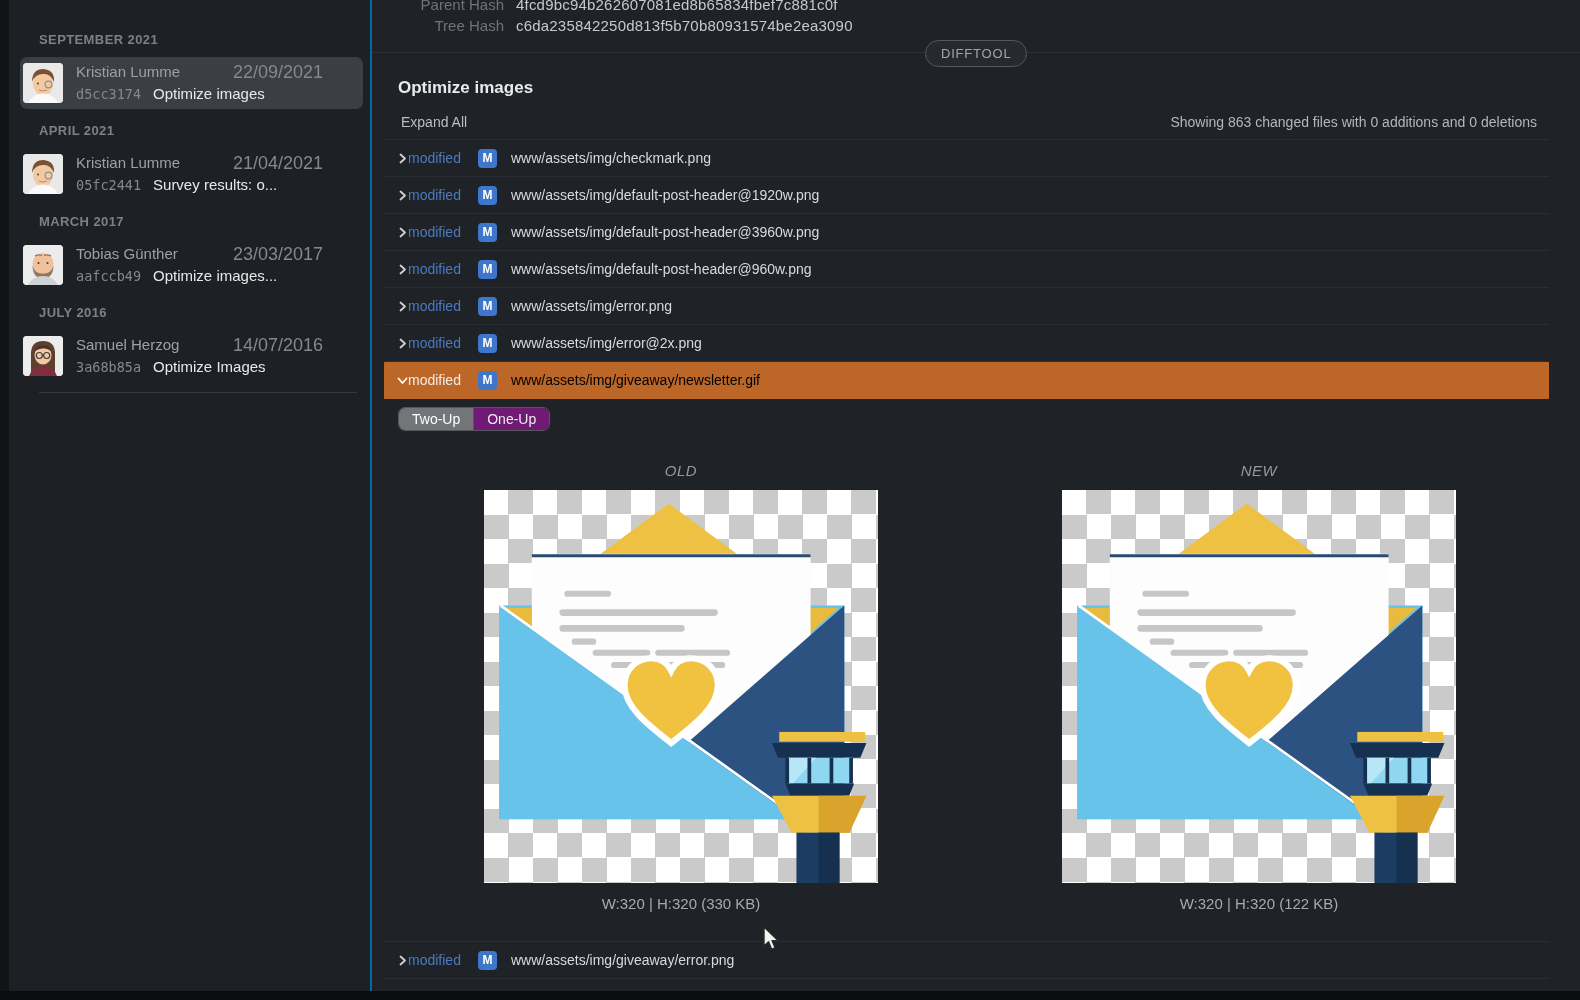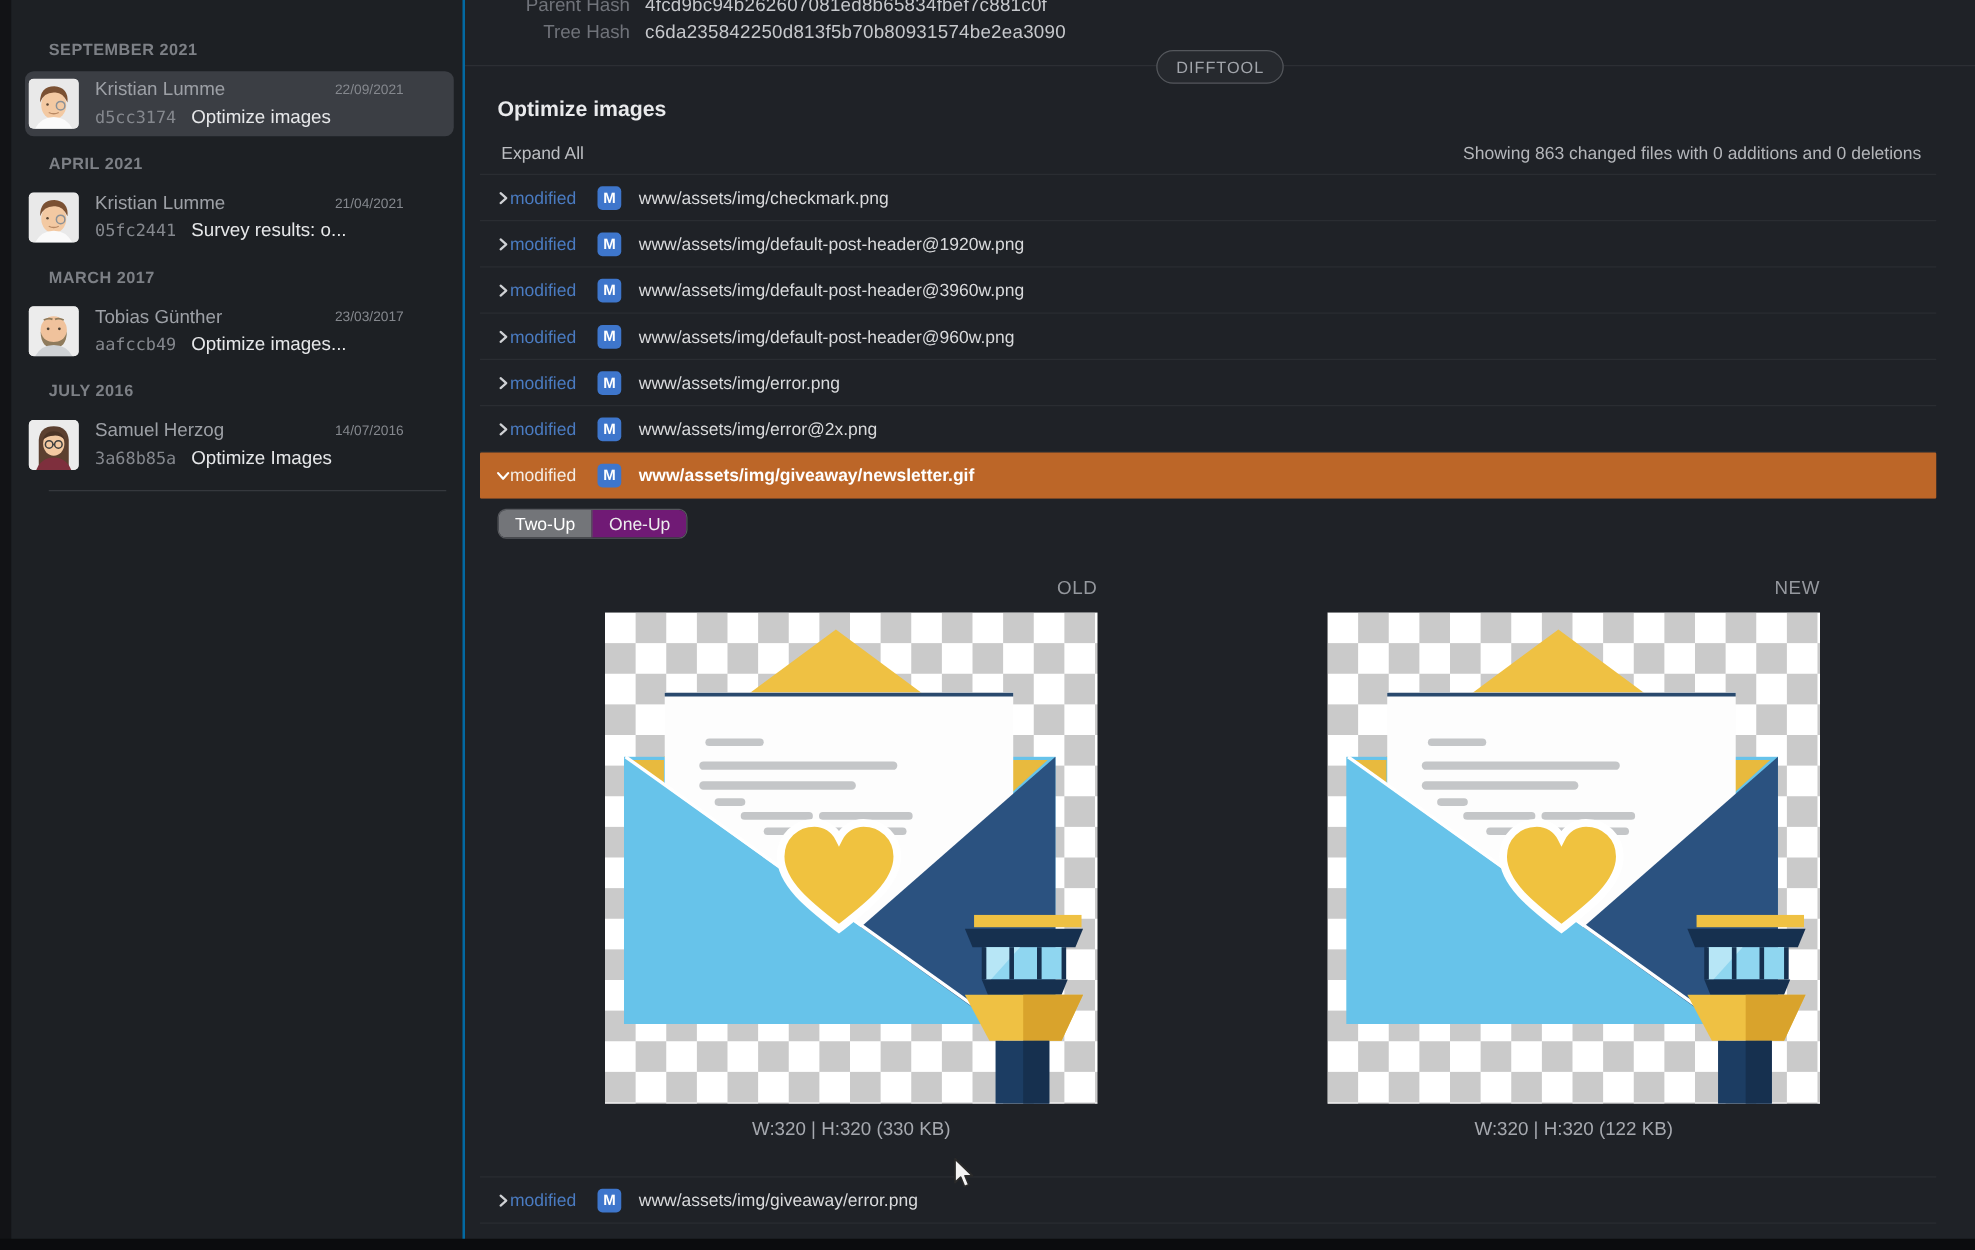--- a/index.html
+++ b/index.html
@@ -11,21 +11,21 @@
   .left-strip { width:9px; background:#121316; flex:none; }
   .sidebar { width:363px; flex:none; background:#1d2024; padding-top:18px; border-right:2px solid #0369a1; }
   .month-header { margin:14px 0 10px 30px; font-size:13px; font-weight:700; letter-spacing:.4px; color:#7d8086; }
   .commit-row { display:flex; align-items:center; margin:0 7px 4px 11px; padding:6px 40px 6px 3px;
                 border-radius:7px; height:52px; }
   .commit-row.selected { background:#3b3e44; }
   .avatar { width:40px; height:40px; border-radius:4px; overflow:hidden; flex:none; background:#ececec; }
   .commit-text { flex:1; margin-left:13px; min-width:0; }
   .commit-line1 { display:flex; justify-content:space-between; line-height:22px; }
   .commit-author { font-size:15px; color:#9da0a6; }
-  .commit-date { font-size:11px; color:#85888e; }
+  .commit-date { font-size:18px; color:#85888e; }
   .commit-line2 { display:flex; line-height:22px; white-space:nowrap; }
   .commit-hash { font-family:"DejaVu Sans Mono","Liberation Mono",monospace; font-size:13.5px; color:#85888e; margin-right:12px; }
   .commit-msg { font-size:15px; font-weight:500; color:#e7e8ea; overflow:hidden; text-overflow:ellipsis; }
   .sidebar-divider { border:none; border-top:1px solid #35383d; margin:10px 13px 0 30px; }
 
   
   .main { position:relative; flex:1; background:#1f2227; overflow:hidden; }
   .detail-header { position:relative; height:53px; border-bottom:1px solid #2c2f34; }
   .hash-rows { position:absolute; top:-6px; left:0; }
   .hash-row { display:flex; line-height:21px; }
@@ -43,34 +43,34 @@
   .file-list { margin:0 31px 0 12px; border-top:1px solid #2a2d32; }
   .file-row { display:flex; align-items:center; height:37px; border-bottom:1px solid #2a2d32; padding-left:12px; }
   .file-row.selected { background:#bc6628; border-bottom-color:#bc6628; border-radius:1px; }
   .chev { width:12px; height:12px; flex:none; display:flex; align-items:center; justify-content:center; }
   .chev svg { display:block; }
   .status { width:58px; font-size:14px; color:#4a7bc1; }
   .file-row.selected .status { color:#f4ede5; }
   .badge-m { margin-left:12px; width:19px; height:19px; border-radius:4px; background:#3e76cc; color:#fff;
              font-size:12px; font-weight:700; text-align:center; line-height:19px; flex:none; }
   .file-path { margin-left:14px; font-size:14px; color:#d9dadc; }
-  .file-row.selected .file-path { color:#ffffff;font-weight:bold; }
+  .file-row.selected .file-path { color:#000000; }
 
   
   .view-toggle { display:inline-flex; margin:8px 0 0 26px; border:1px solid #56585d; border-radius:7px;
                  overflow:hidden; height:24px; }
   .seg { padding:0 13px; font-size:14px; line-height:22px; color:#eceded; background:#701a75; cursor:default; }
   .seg.selected { background:#737579; color:#ffffff; }
   .seg + .seg { border-left:1px solid #56585d; }
 
   
   .compare { display:flex; padding-left:112px; margin-top:31px; }
   .compare-col { width:394px; flex:none; }
   .compare-col.first { margin-right:184px; }
-  .panel-label { text-align:right; font-size:15px; letter-spacing:.5px; color:#95989e; margin-bottom:11px; }
+  .panel-label { text-align:center; font-size:15px; letter-spacing:.5px; color:#95989e; margin-bottom:11px;font-style:italic; }
   .img-panel { width:394px; height:393px;
     background-image:conic-gradient(#cacaca 25%, #ffffff 0 50%, #cacaca 0 75%, #ffffff 0);
     background-size:49px 49px; }
   .img-panel svg { display:block; width:100%; height:100%; }
   .panel-caption { text-align:center; font-size:15px; color:#a6a9af; margin-top:12px; }
 
   .bottom-list { margin:29px 31px 0 12px; border-top:1px solid #2a2d32; }
 
   .bottom-strip { position:absolute; left:0; bottom:0; width:1580px; height:9px; background:#0b0c0e; z-index:5; }
 

